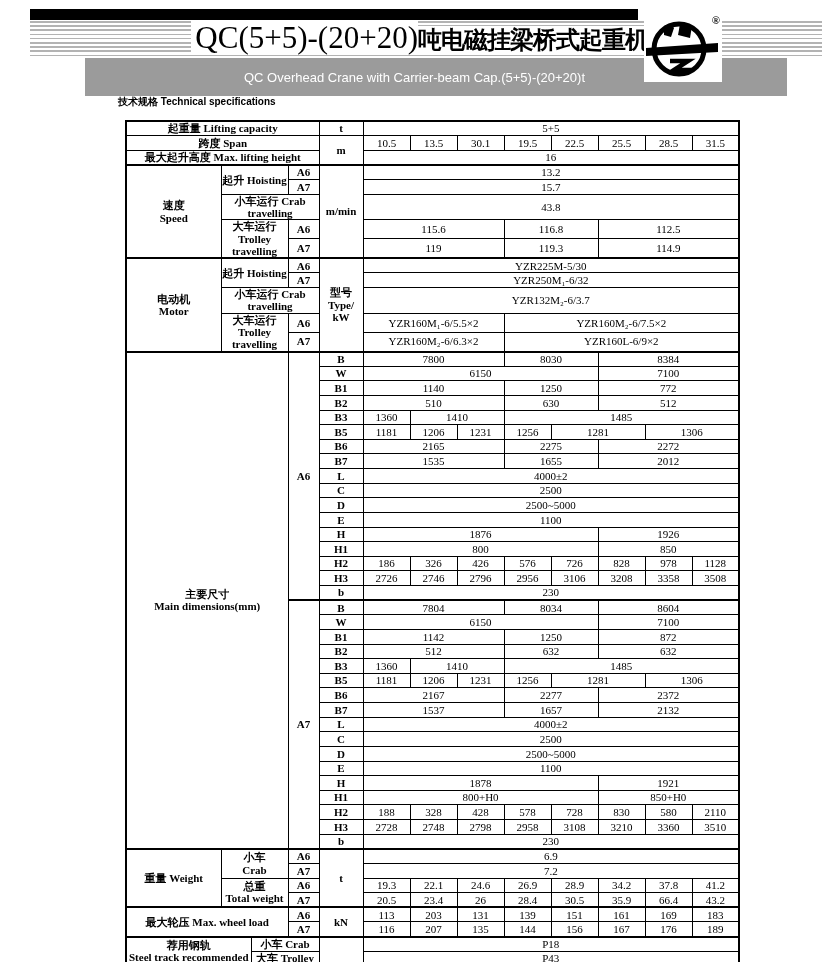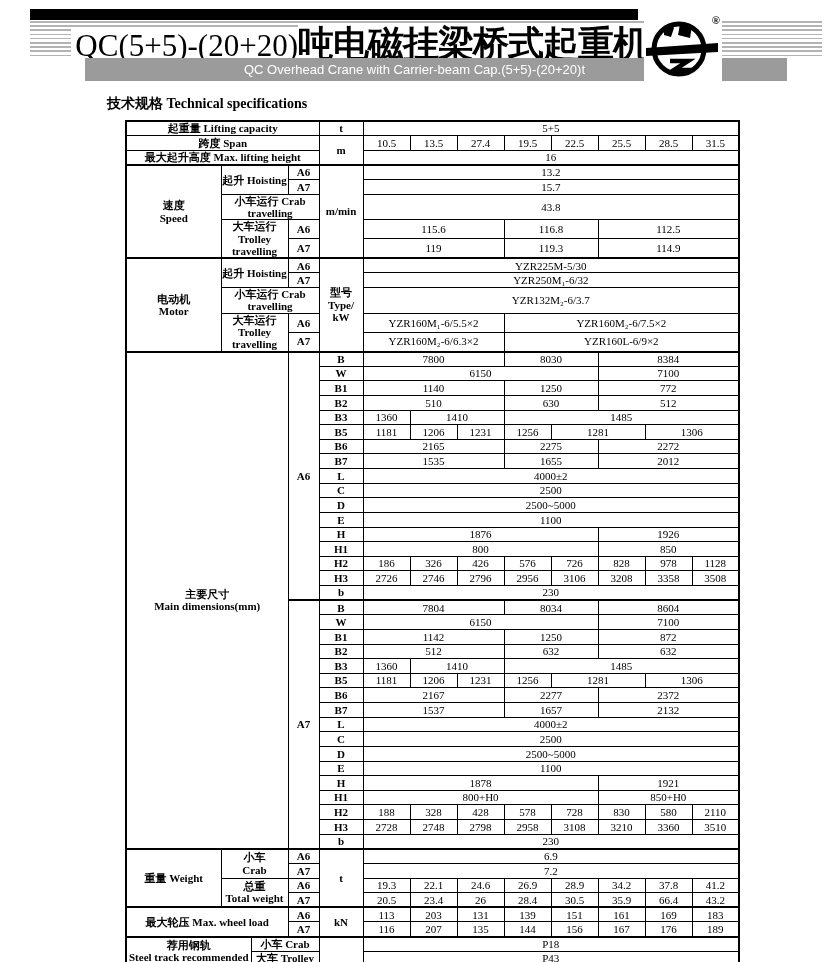--- a/index.html
+++ b/index.html
@@ -4,30 +4,30 @@
 <style>
   html,body{margin:0;padding:0;background:#fff;}
   .page{position:relative;width:827px;height:962px;background:#fff;overflow:hidden;
         font-family:"Liberation Serif","DejaVu Serif",serif;color:#000;}
   
   .stripes{position:absolute;left:30px;top:21px;width:792px;height:37px;
            background:repeating-linear-gradient(to bottom,#b3b3b3 0 1.6px,#ffffff 1.6px 4.2px);}
   .blackbar{position:absolute;left:30px;top:9px;width:608px;height:11px;background:#000;}
   .titlebar{position:absolute;left:0;top:20px;width:648px;height:38px;text-align:right;white-space:nowrap;}
   .titlebar .tm{font-family:"Liberation Serif",serif;font-size:31px;background:#fff;padding-left:4px;}
-  .titlebar .tc{font-family:"Liberation Sans","DejaVu Sans",sans-serif;font-weight:bold;font-size:36px;
+  .titlebar .tc{font-family:"Liberation Sans","DejaVu Sans",sans-serif;font-weight:bold;font-size:24px;
                 letter-spacing:-1px;background:#fff;}
-  .graybar{position:absolute;left:85px;top:58px;width:702px;height:23px;background:#9b9b9b;
+  .graybar{position:absolute;left:85px;top:58px;width:702px;height:38px;background:#9b9b9b;
            color:#fff;font-family:"Liberation Sans","DejaVu Sans",sans-serif;font-size:13px;
            display:flex;align-items:center;justify-content:center;padding-right:43px;box-sizing:border-box;}
   .logobox{position:absolute;left:644px;top:12px;width:78px;height:70px;background:#fff;}
   .logobox .reg{position:absolute;right:2px;top:2px;font-size:11px;font-weight:bold;}
   
-  .secheading{position:absolute;left:107px;top:95px;font-family:Liberation Serif, serif;
-              font-weight:bold;font-size:14px;}
+  .secheading{position:absolute;left:118px;top:95px;font-family:Liberation Sans, sans-serif;
+              font-weight:bold;font-size:10px;}
   
   table.spec{position:absolute;left:125px;top:120px;border-collapse:collapse;table-layout:fixed;
              width:613px;border:2px solid #000;}
   table.spec td{border:1px solid #000;text-align:center;vertical-align:middle;padding:0;
                 font-size:11px;line-height:1.12;height:12.6px;overflow:hidden;}
   table.spec tr{height:14.64px;}
   table.spec td.b{font-weight:bold;}
   table.spec tr.sec td{border-top:2px solid #000;}
 </style>
 </head>
@@ -77,21 +77,21 @@
         <tr>
           <td colspan="4" class="b ">起重量 Lifting capacity</td>
           <td class="b ">t</td>
           <td colspan="8" class="">5+5</td>
         </tr>
         <tr>
           <td colspan="4" class="b ">跨度 Span</td>
           <td rowspan="2" class="b ">m</td>
           <td class="">10.5</td>
           <td class="">13.5</td>
-          <td class="">27.4</td>
+          <td class="">30.1</td>
           <td class="">19.5</td>
           <td class="">22.5</td>
           <td class="">25.5</td>
           <td class="">28.5</td>
           <td class="">31.5</td>
         </tr>
         <tr>
           <td colspan="4" class="b ">最大起升高度 Max. lifting height</td>
           <td colspan="8" class="">16</td>
         </tr>

